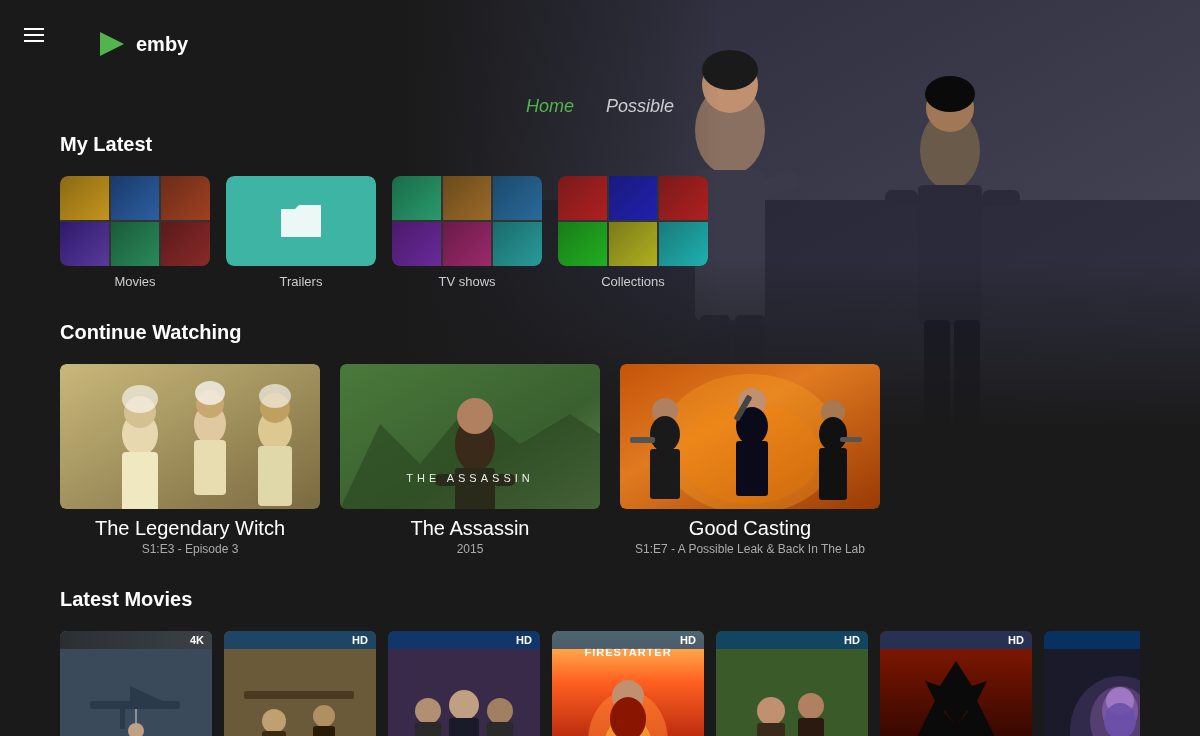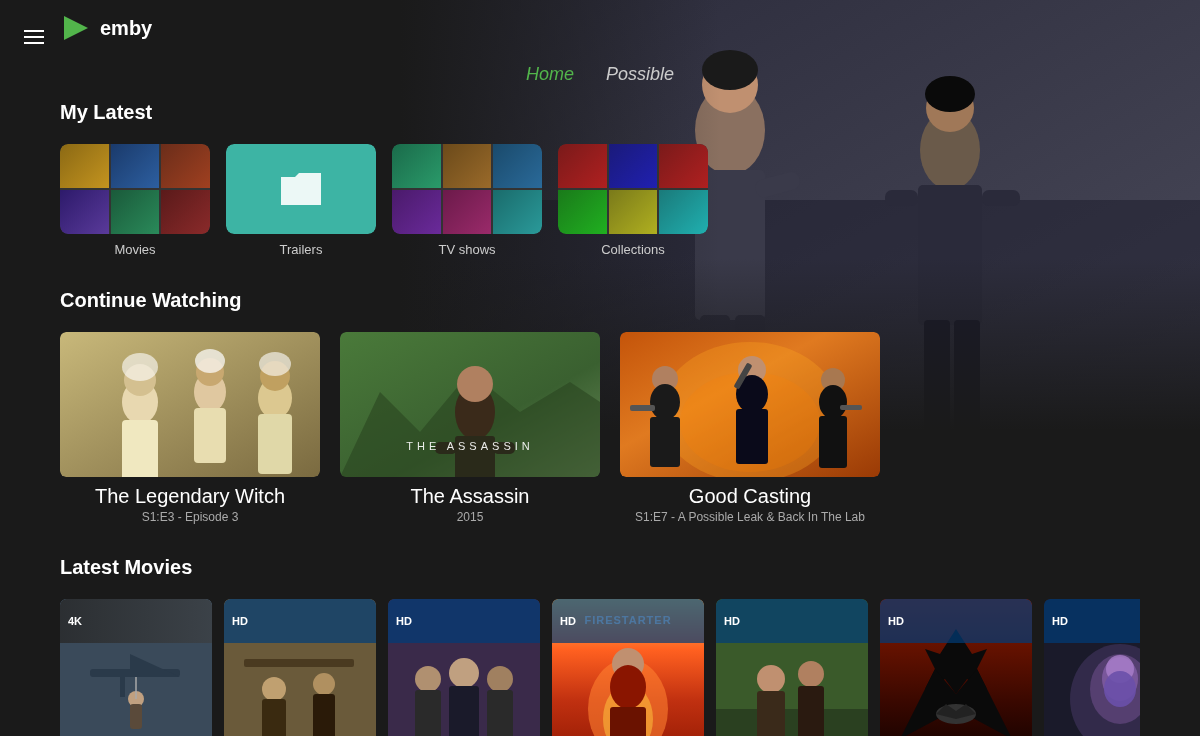--- a/index.html
+++ b/index.html
@@ -21,23 +21,24 @@
       display: flex;
       align-items: flex-end;
       justify-content: center;
     }
 
     
     .topbar {
       position: relative;
       z-index: 10;
       display: flex;
-      align-items: flex-end;
-      padding: 12px 24px;
+      align-items: flex-start;
+      padding: 28px 24px;
       background: transparent;
+      gap: 36px;
     }
     .hamburger {
       cursor: pointer;
       display: flex;
       flex-direction: column;
       gap: 4px;
       margin-right: 16px;
     }
     .hamburger span {
       display: block;
@@ -255,22 +256,22 @@
     }
     .quality-badge {
       position: absolute;
       top: 0;
       left: 0;
       right: 0;
       background: rgba(0,0,0,0.6);
       color: #fff;
       font-size: 11px;
       font-weight: 700;
-      padding: 16px 8px;
-      text-align: left;
+      padding: 3px 8px;
+      text-align: right;
     }
     .badge-4k { background: linear-gradient(90deg, rgba(40,40,40,0.8), rgba(60,60,60,0.6)); }
     .badge-hd { background: rgba(0,60,120,0.7); }
 
     
     .movie-thumb-1 { background: linear-gradient(180deg, #5a7a9a 0%, #3a5a7a 50%, #2a4060 100%); }
     .movie-thumb-2 { background: linear-gradient(180deg, #7a6a4a 0%, #5a4a3a 50%, #3a3020 100%); }
     .movie-thumb-3 { background: linear-gradient(180deg, #4a3a5a 0%, #3a2a4a 50%, #2a1a3a 100%); }
     .movie-thumb-5 { background: linear-gradient(180deg, #3a5a2a 0%, #5a8a3a 40%, #2a4020 100%); }
     .movie-thumb-7 { background: linear-gradient(180deg, #2a2a3a 0%, #1a1a2a 100%); }

